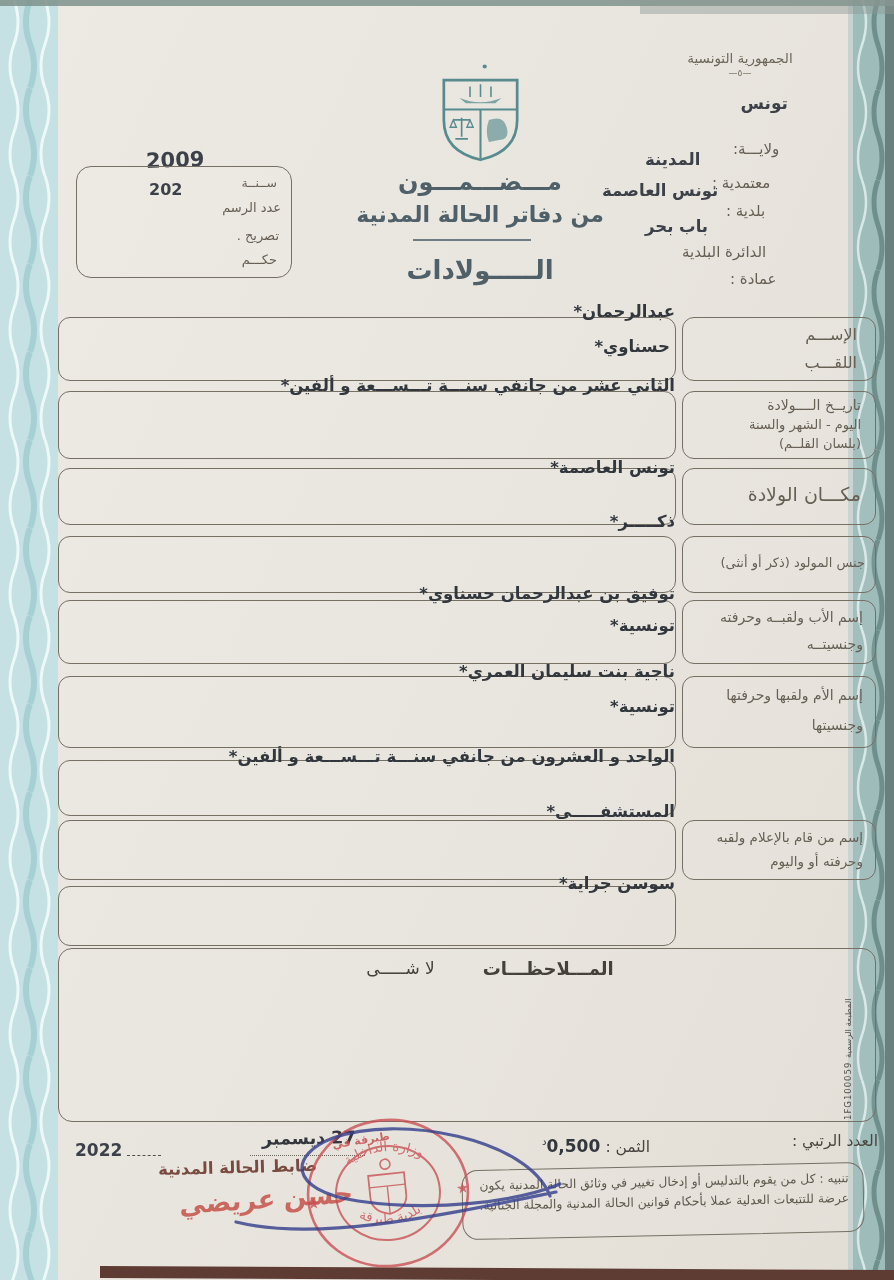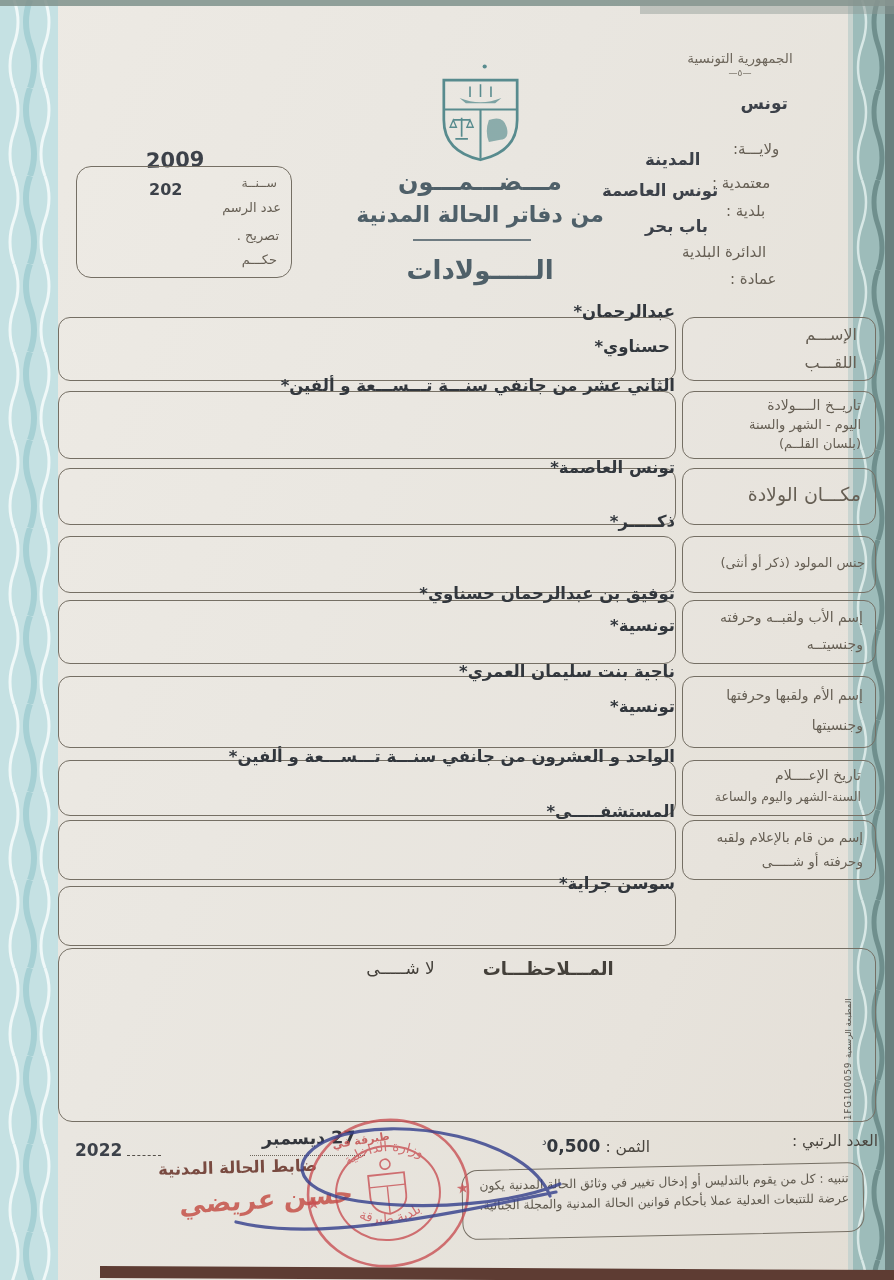--- a/index.html
+++ b/index.html
@@ -134,30 +134,26 @@
 
   <div class="box" style="left:58px;top:676px;width:616px;height:70px"></div>
   <div class="box" style="left:682px;top:676px;width:192px;height:70px">
     <span class="abs rtl lbl" style="right:12px;top:10px">إسم الأم ولقبها وحرفتها</span>
     <span class="abs rtl lbl" style="right:12px;top:40px">وجنسيتها</span>
   </div>
   <div class="abs rtl val" style="left:395px;top:662px;width:280px">ناجية بنت سليمان العمري*</div>
   <div class="abs rtl val" style="left:520px;top:697px;width:155px">تونسية*</div>
 
   <div class="box" style="left:58px;top:760px;width:616px;height:54px"></div>
-  <div class="box" style="left:682px;top:760px;width:192px;height:54px">
-    <span class="abs rtl lbl" style="right:14px;top:6px">تاريخ الإعــــلام</span>
-    <span class="abs rtl lbl" style="right:14px;top:28px;font-size:12.5px">السنة-الشهر واليوم والساعة</span>
-  </div>
   <div class="abs rtl val" style="left:168px;top:747px;width:507px">الواحد و العشرون من جانفي سنـــة تـــســـعة و ألفين*</div>
 
   <div class="box" style="left:58px;top:820px;width:616px;height:58px"></div>
   <div class="box" style="left:682px;top:820px;width:192px;height:58px">
     <span class="abs rtl lbl" style="right:12px;top:8px;font-size:13.5px">إسم من قام بالإعلام ولقبه</span>
-    <span class="abs rtl lbl" style="right:12px;top:32px;font-size:13.5px">وحرفته أو شـــــى</span>
+    <span class="abs rtl lbl" style="right:12px;top:32px;font-size:13.5px">وحرفته أو واليوم</span>
   </div>
   <div class="abs rtl val" style="left:470px;top:802px;width:205px">المستشفـــــى*</div>
 
   <div class="box" style="left:58px;top:886px;width:616px;height:58px"></div>
   <div class="abs rtl val" style="left:485px;top:874px;width:190px">سوسن جراية*</div>
 
   <div class="box" style="left:58px;top:948px;width:816px;height:172px;border-radius:14px"></div>
   <div class="abs rtl" style="left:300px;top:958px;width:380px;display:flex;gap:48px;justify-content:center">
     <span style="font-size:18px;font-weight:bold;color:#44403a">المـــلاحظـــات</span>
     <span style="font-size:17px;font-weight:normal;color:#44403a">لا شـــــى</span>

